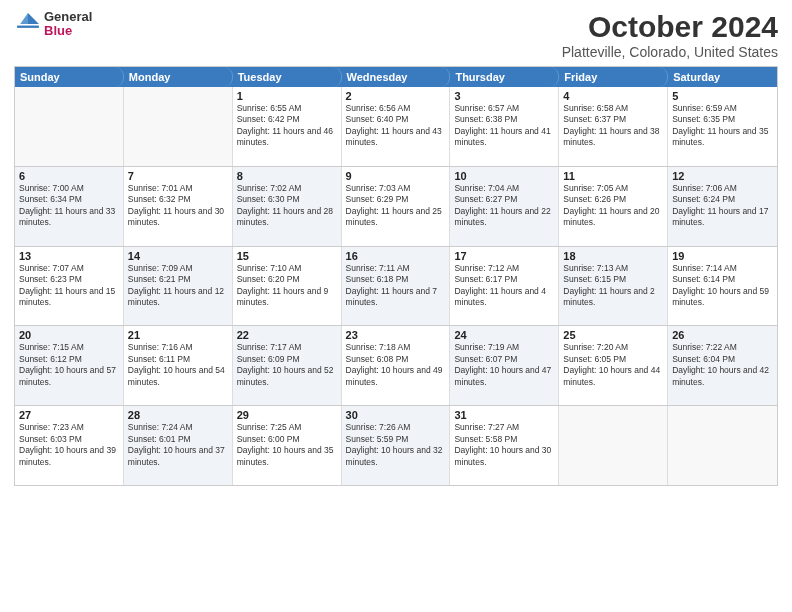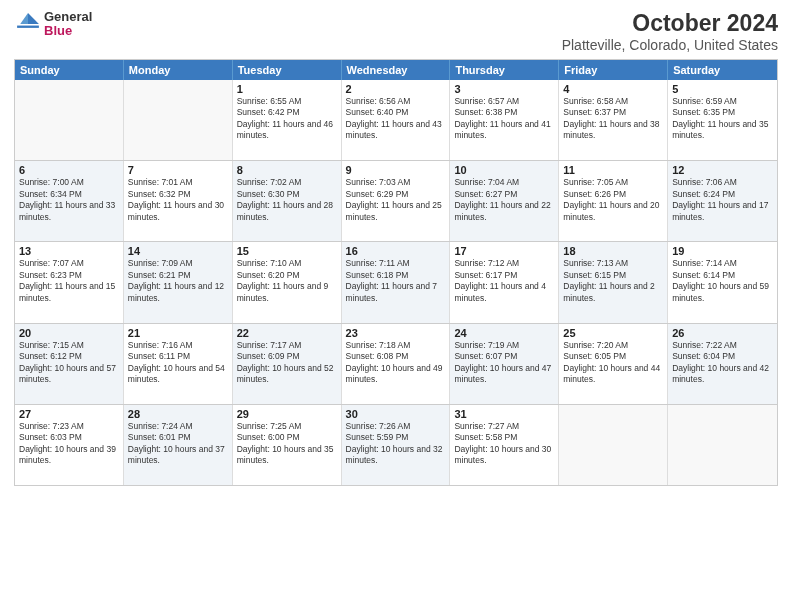--- a/index.html
+++ b/index.html
@@ -38,21 +38,21 @@
     }
     .logo-text span:first-child { color: #333; }
     .logo-icon {
       width: 28px;
       height: 28px;
     }
     .title-block {
       text-align: right;
     }
     .title-block h1 {
-      font-size: 23px;
+      font-size: 30px;
       font-weight: bold;
       color: #333;
     }
     .title-block h2 {
       font-size: 14px;
       font-weight: normal;
       color: #555;
     }
     .calendar {
       flex: 1;
@@ -65,20 +65,21 @@
       grid-template-columns: repeat(7, 1fr);
       background: #3a7abf;
     }
     .cal-header-cell {
       color: #fff;
       font-size: 11px;
       font-weight: bold;
       padding: 4px 5px;
       text-align: left;
       border-right: 1px solid #5a9ad0;
+      border-radius: 9px;
     }
     .cal-header-cell:last-child { border-right: none; }
     .cal-body {
       flex: 1;
       display: flex;
       flex-direction: column;
     }
     .cal-week {
       display: grid;
       grid-template-columns: repeat(7, 1fr);

